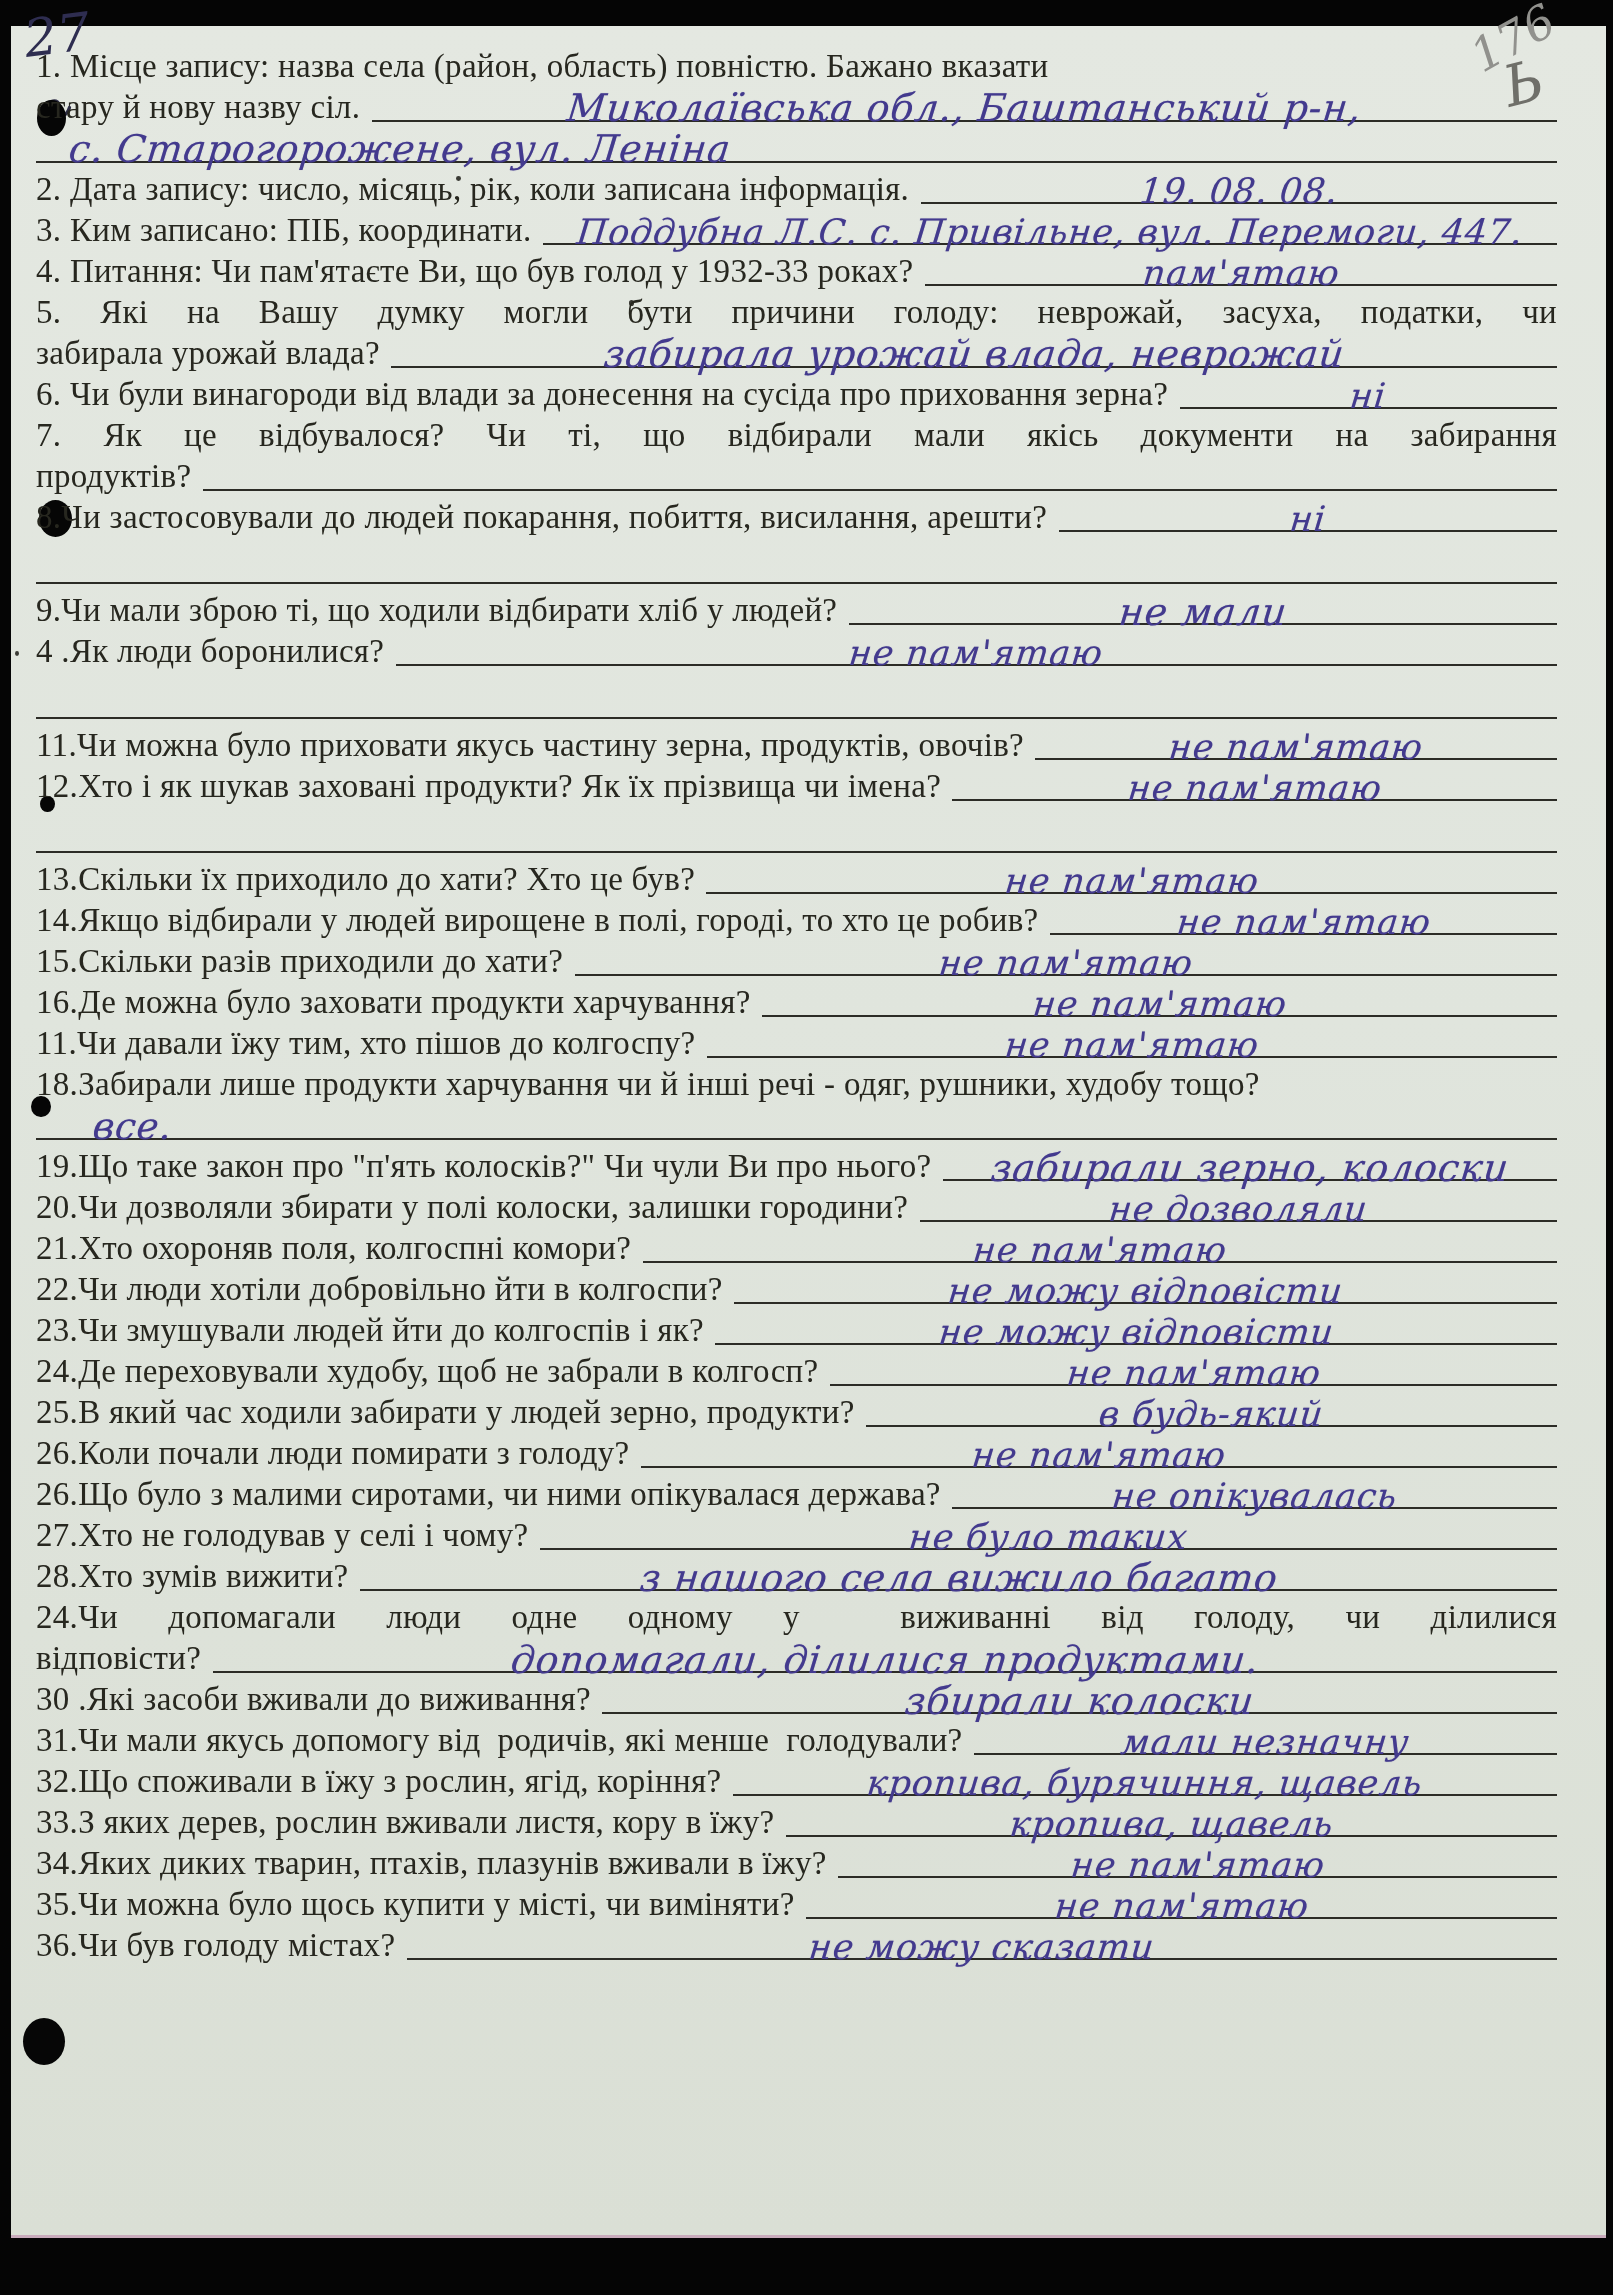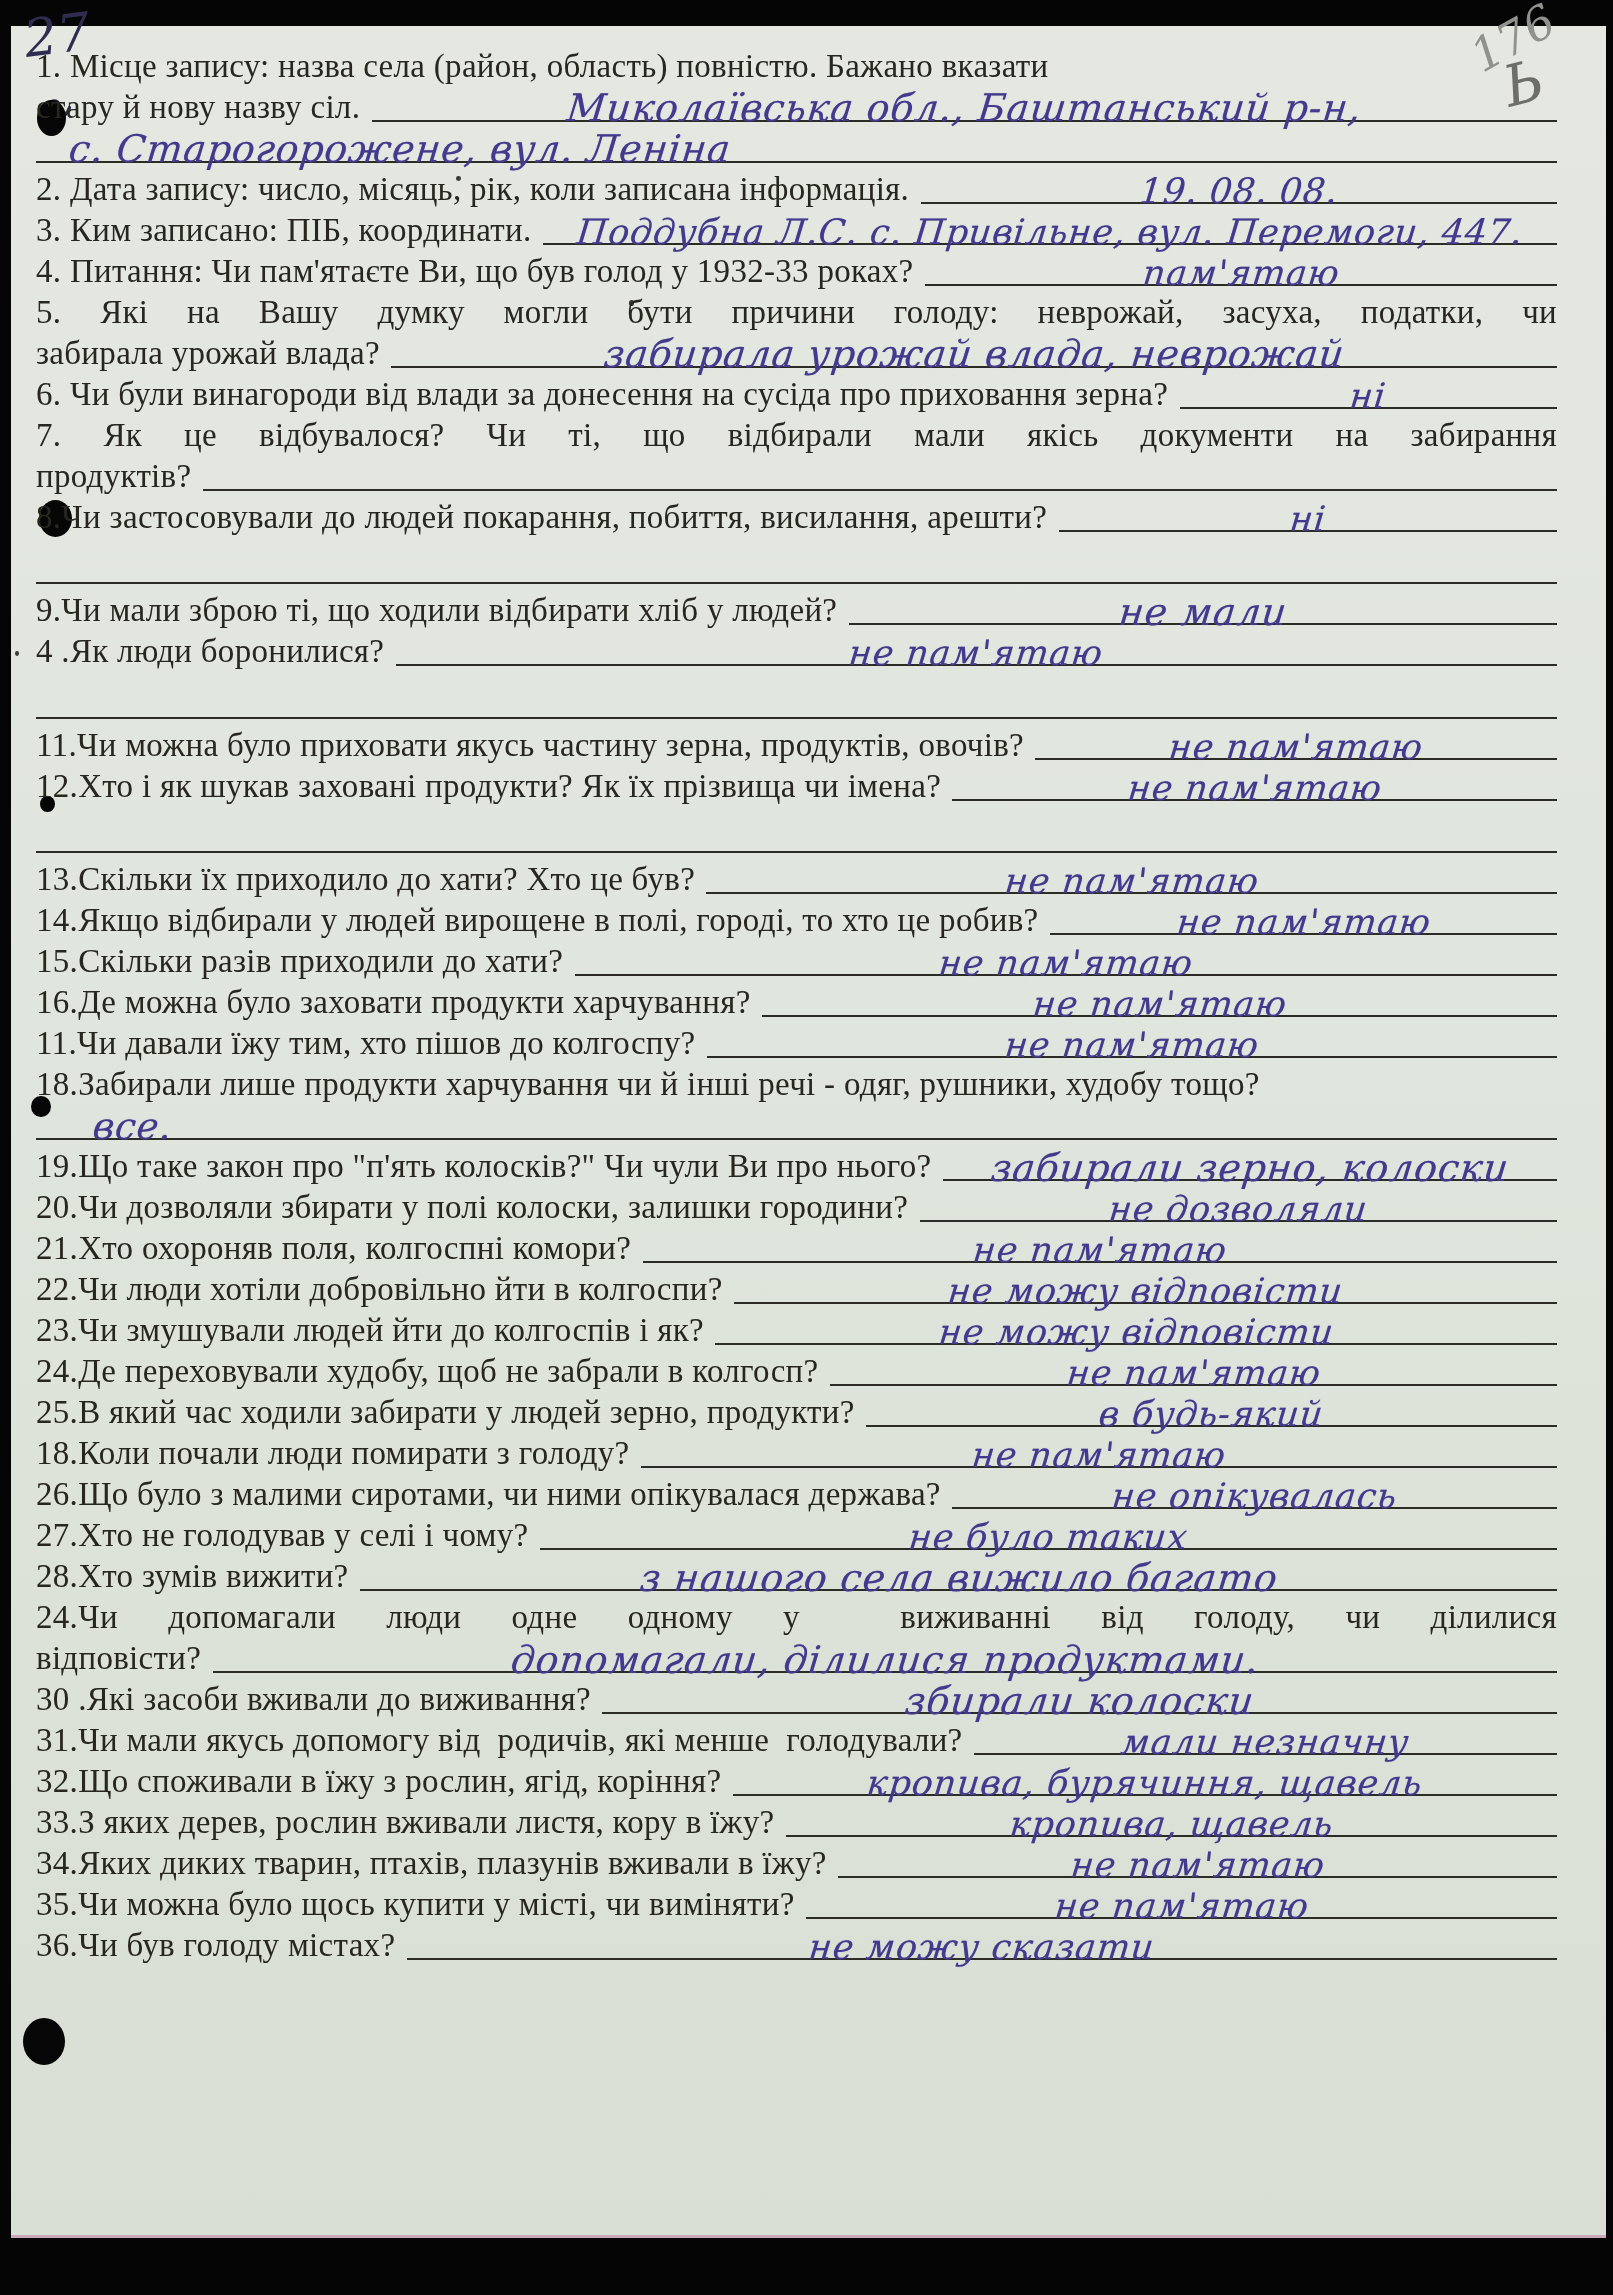--- a/index.html
+++ b/index.html
@@ -226,21 +226,21 @@
           <span class="hw">не пам'ятаю</span>
         </span>
       </div>
       <div class="row">
         <span class="pt">25.В який час ходили забирати у людей зерно, продукти?</span>
         <span class="fill ul">
           <span class="hw">в будь-який</span>
         </span>
       </div>
       <div class="row">
-        <span class="pt">18.Коли почали люди помирати з голоду?</span>
+        <span class="pt">26.Коли почали люди помирати з голоду?</span>
         <span class="fill ul">
           <span class="hw">не пам'ятаю</span>
         </span>
       </div>
       <div class="row">
         <span class="pt">26.Що було з малими сиротами, чи ними опікувалася держава?</span>
         <span class="fill ul">
           <span class="hw">не опікувалась</span>
         </span>
       </div>

